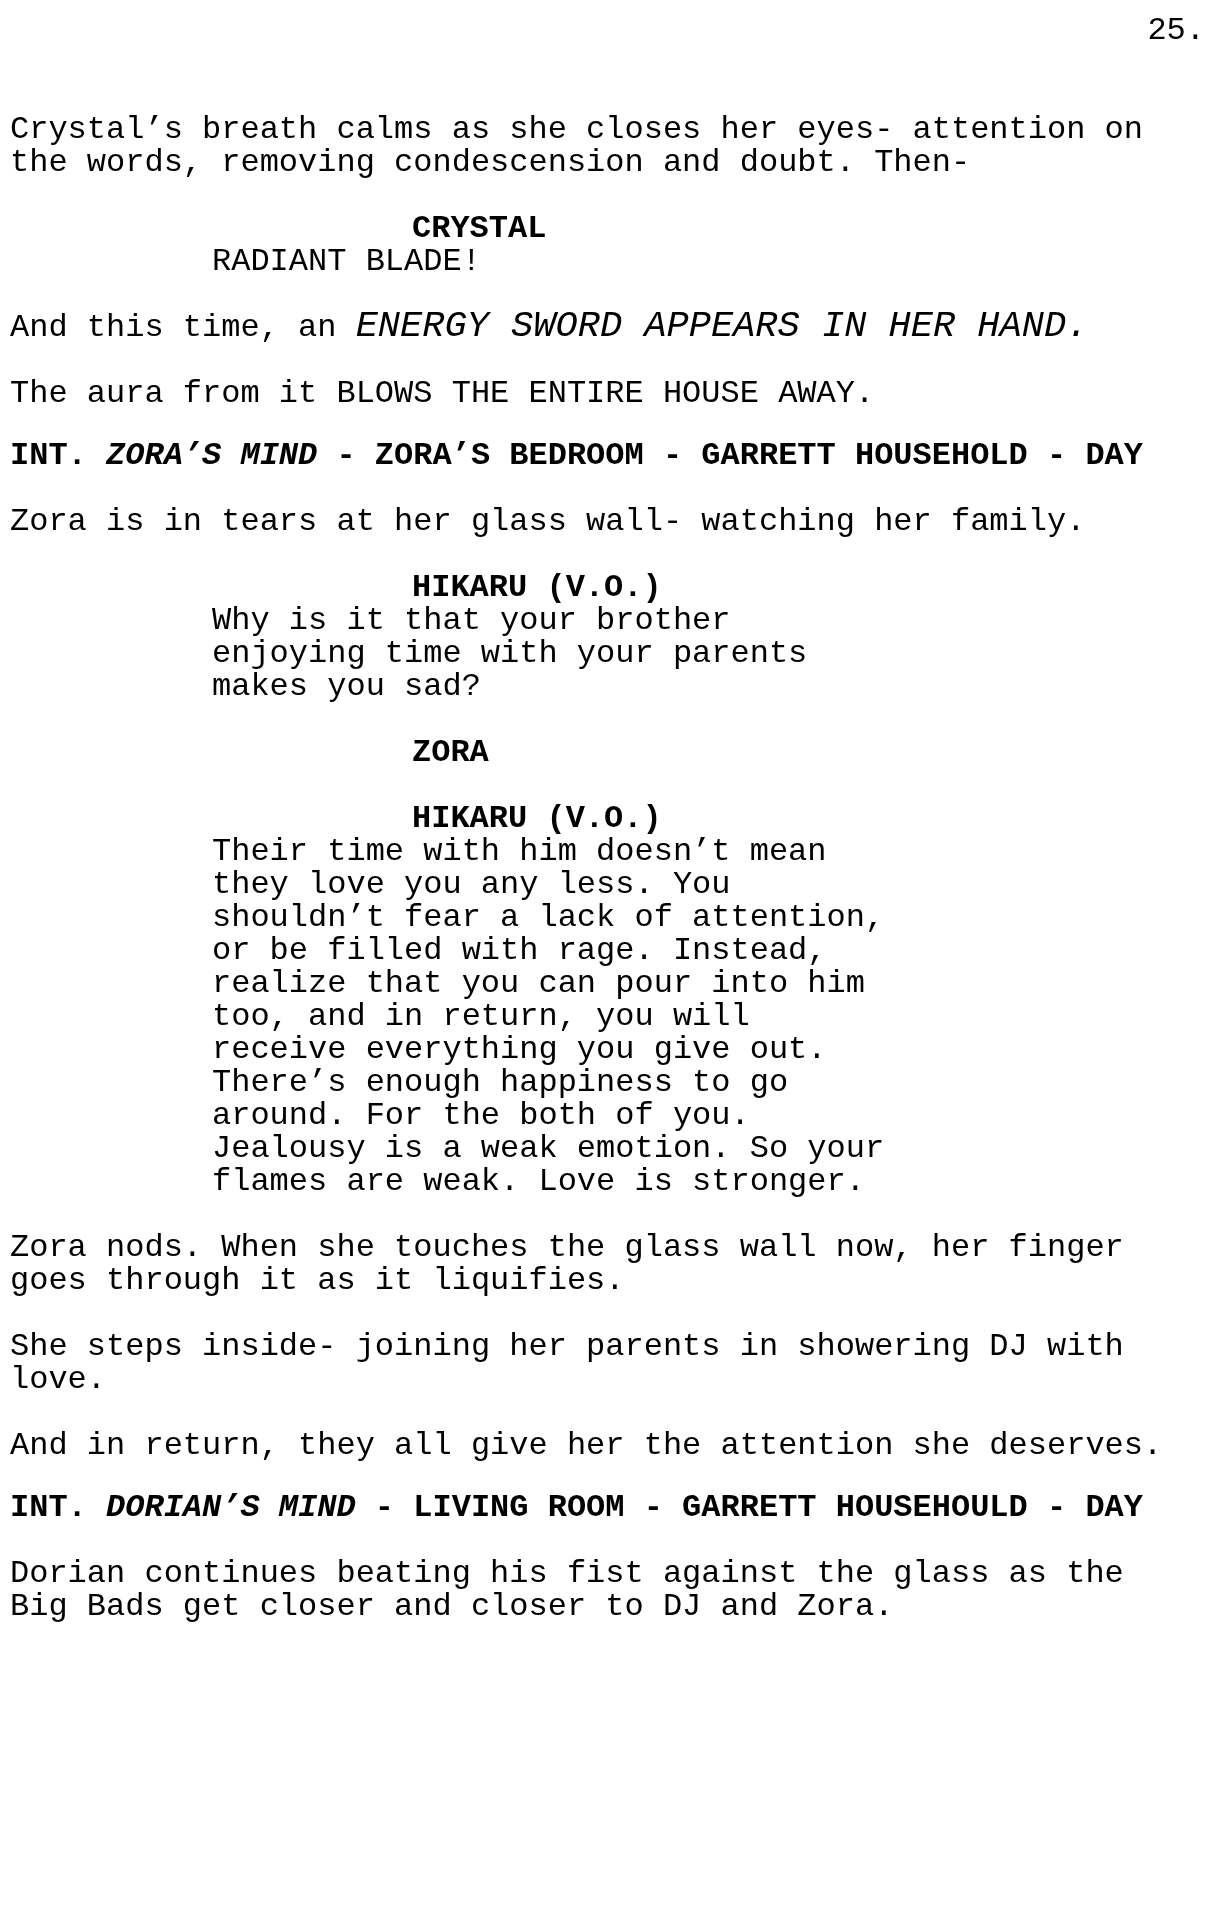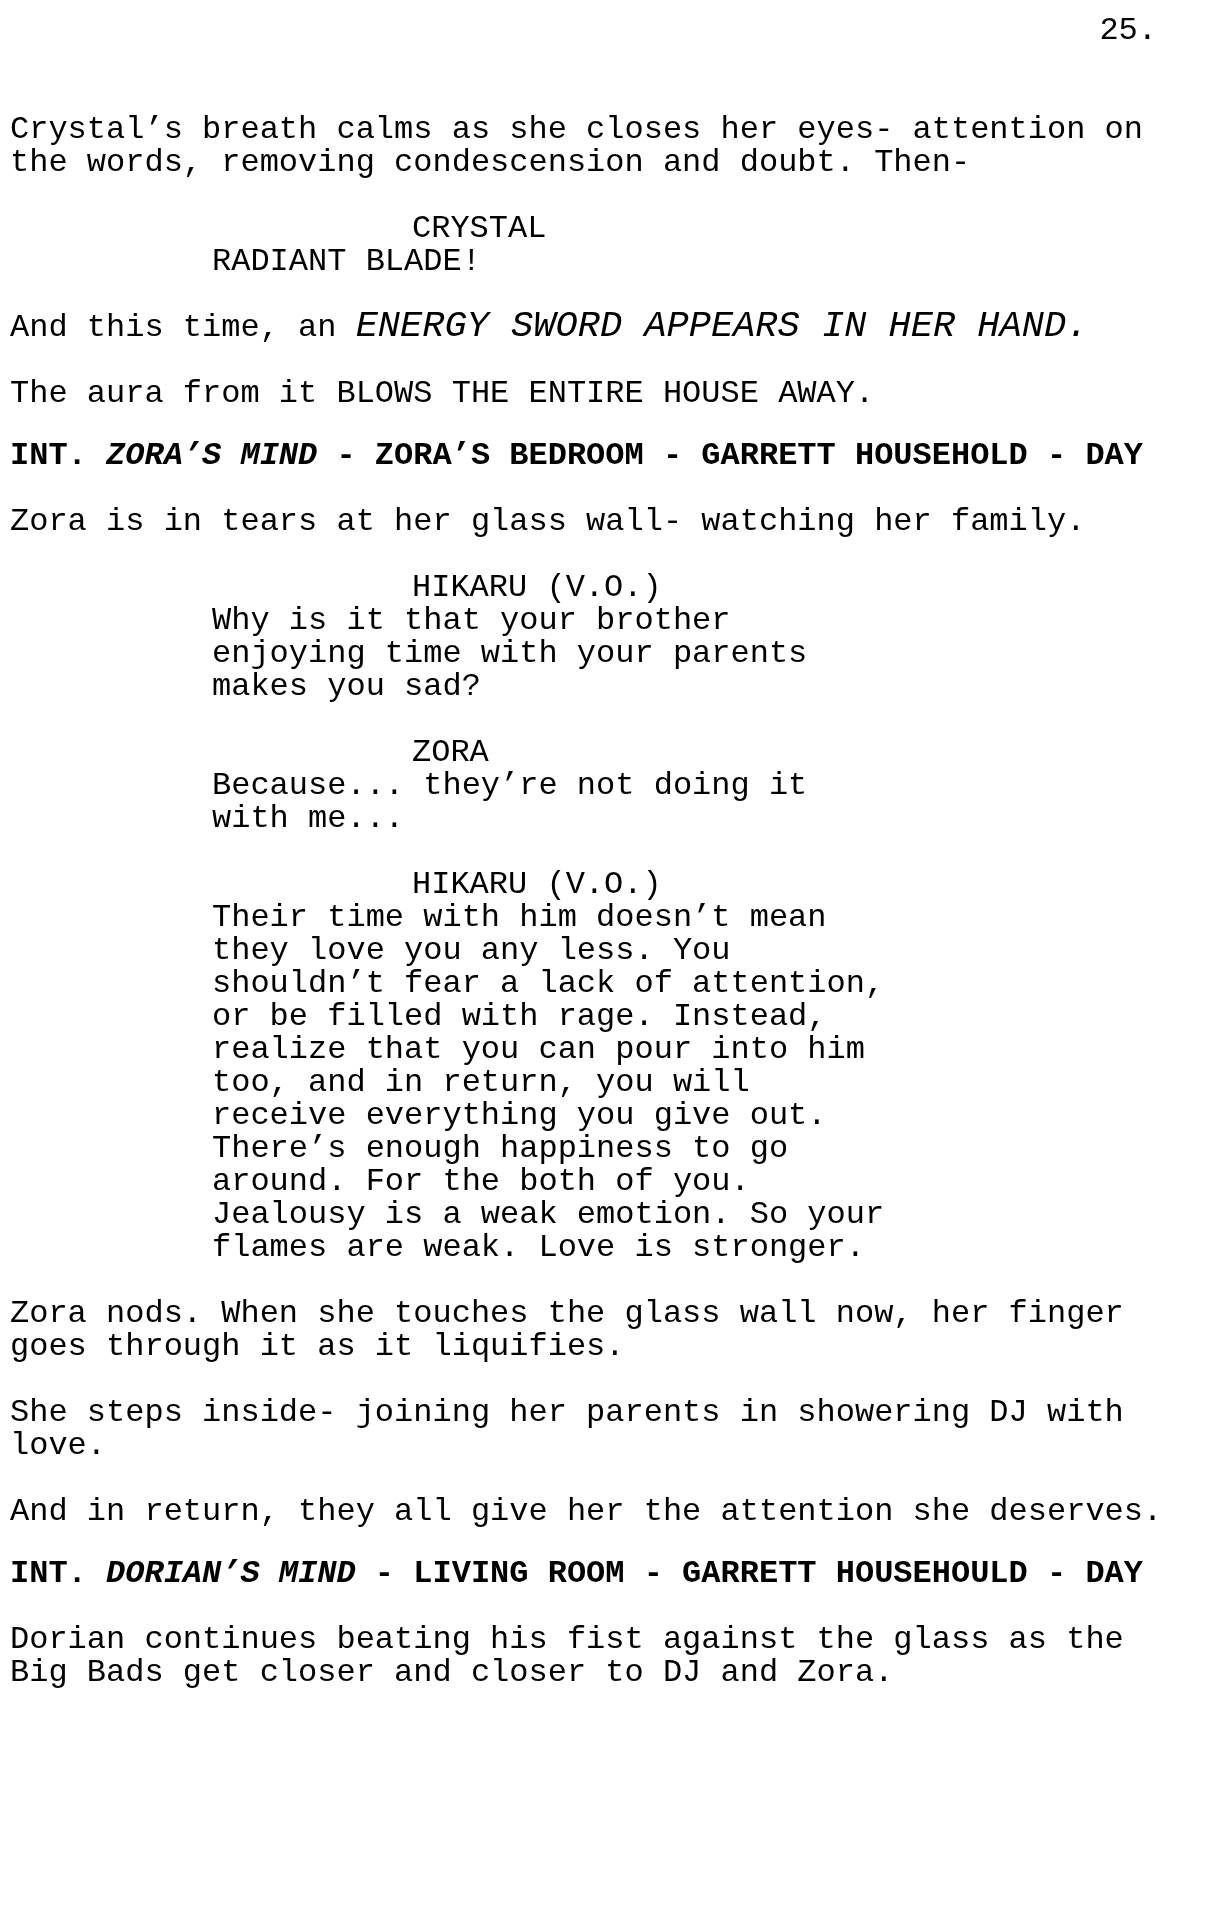--- a/index.html
+++ b/index.html
@@ -13,27 +13,26 @@
     font-size: 32px;
     line-height: 33px;
     padding: 14px 0 0 10px;
     overflow: hidden;
     display: flex;
     flex-direction: column;
     align-items: stretch;
   }
   .page-number {
     text-align: right;
-    padding-right: 48px;
     margin: 0;
   }
   .block { margin: 0; white-space: pre-line; }
   .block.action { margin-top: 33px; }
   .block.action.first { margin-top: 66px; }
-  .block.character { margin-top: 33px; margin-left: 402px; white-space: pre; }
+  .block.character { margin-top: 33px; margin-left: 402px; white-space: pre; font-weight: bold; }
   .block.dialogue { margin-top: 0; margin-left: 202px; }
   .block.parenthetical { margin-top: 0; margin-left: 283px; white-space: pre; }
   .block.scene-heading { margin-top: 29px; font-weight: 700; white-space: pre; }
   .seg-italic { font-style: italic; }
   .seg-big-caps { font-size: 37px; line-height: 0; font-style: italic; }
 </style>
 </head>
 <body>
 
 <div class="page">
@@ -45,22 +44,20 @@
       <div class="block dialogue">RADIANT BLADE!</div>
       <div class="block action"><span>And this time, an </span><span class="seg-big-caps">ENERGY SWORD APPEARS IN HER HAND.</span></div>
       <div class="block action">The aura from it BLOWS THE ENTIRE HOUSE AWAY.</div>
       <div class="block scene-heading"><span>INT. </span><span class="seg-italic">ZORA’S MIND</span><span> - ZORA’S BEDROOM - GARRETT HOUSEHOLD - DAY</span></div>
       <div class="block action">Zora is in tears at her glass wall- watching her family.</div>
       <div class="block character">HIKARU (V.O.)</div>
       <div class="block dialogue">Why is it that your brother
 enjoying time with your parents
 makes you sad?</div>
       <div class="block character">ZORA</div>
-      <div class="block dialogue">Because... they’re not doing it
-with me...</div>
       <div class="block character">HIKARU (V.O.)</div>
       <div class="block dialogue">Their time with him doesn’t mean
 they love you any less. You
 shouldn’t fear a lack of attention,
 or be filled with rage. Instead,
 realize that you can pour into him
 too, and in return, you will
 receive everything you give out.
 There’s enough happiness to go
 around. For the both of you.</div>

